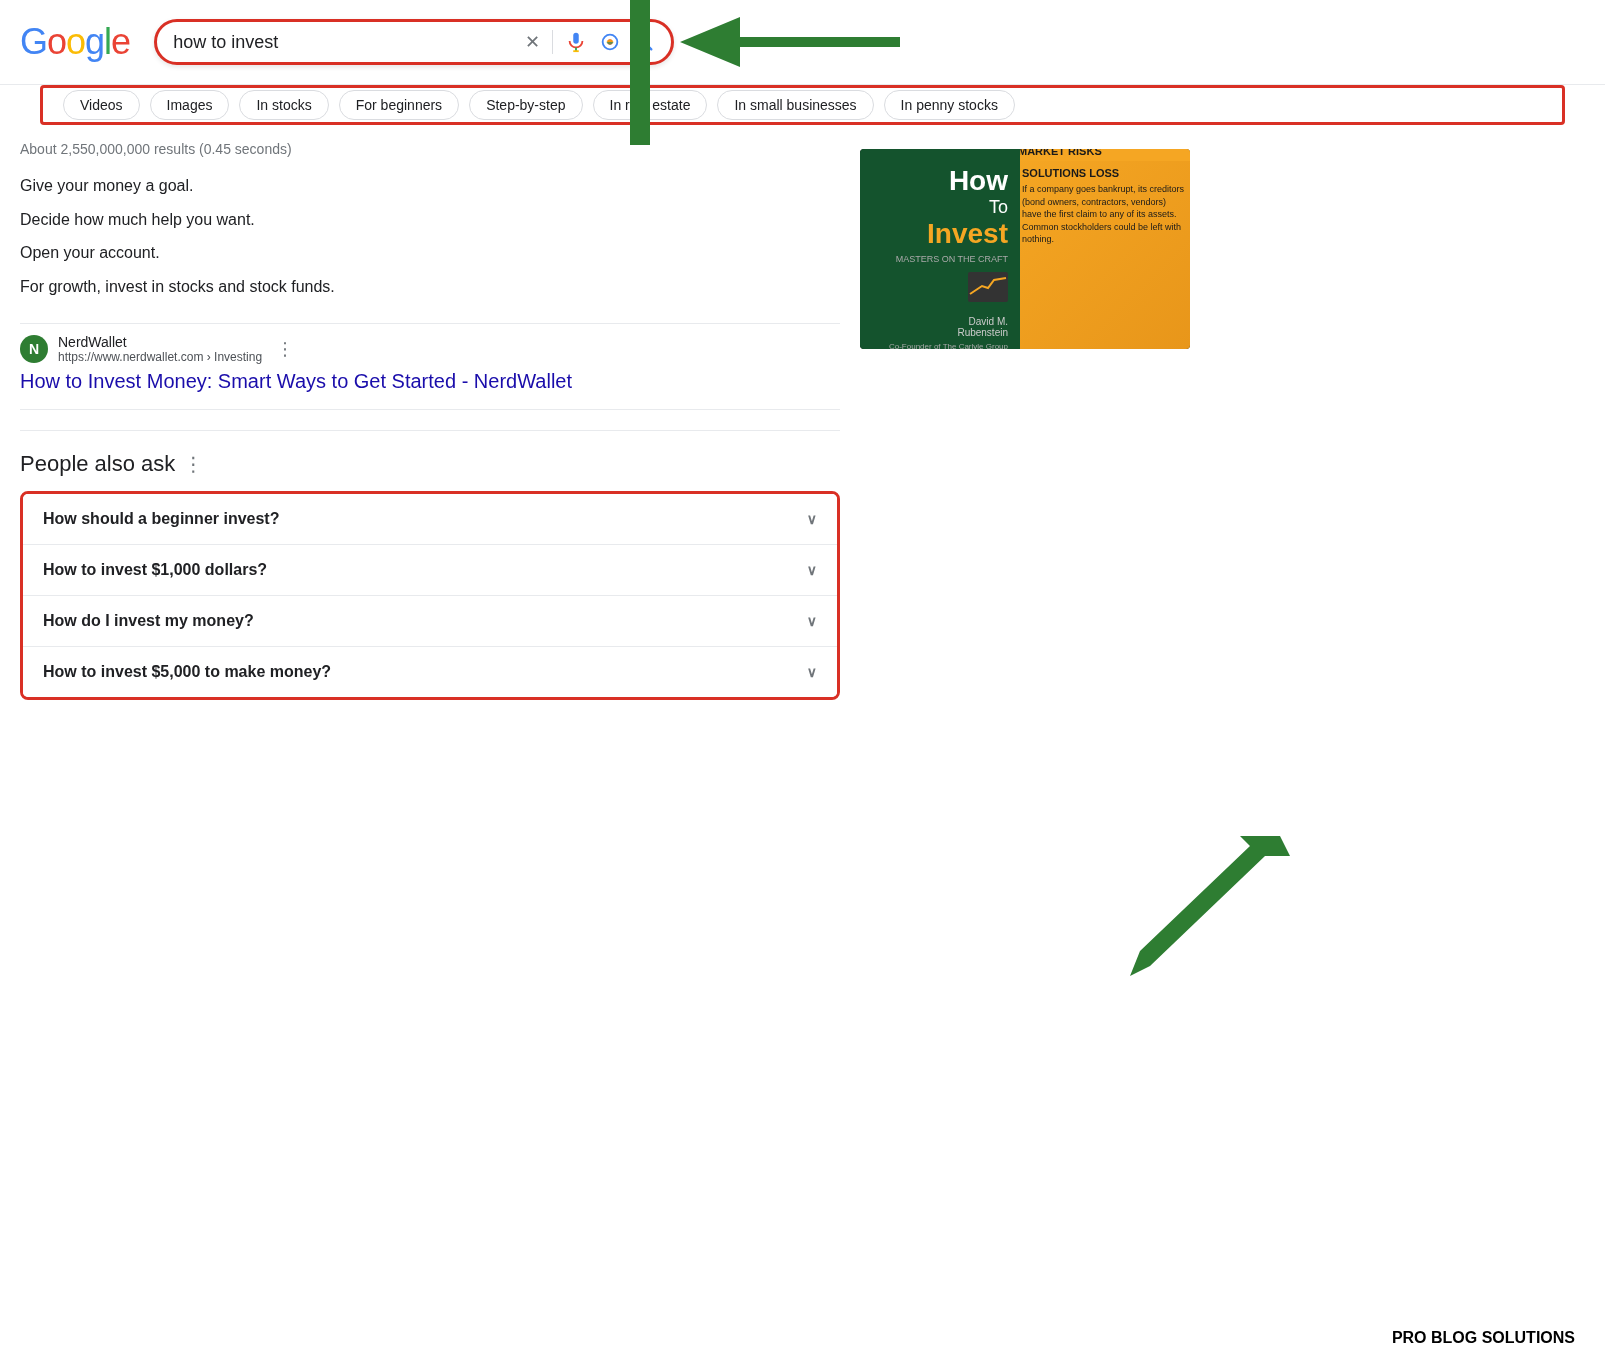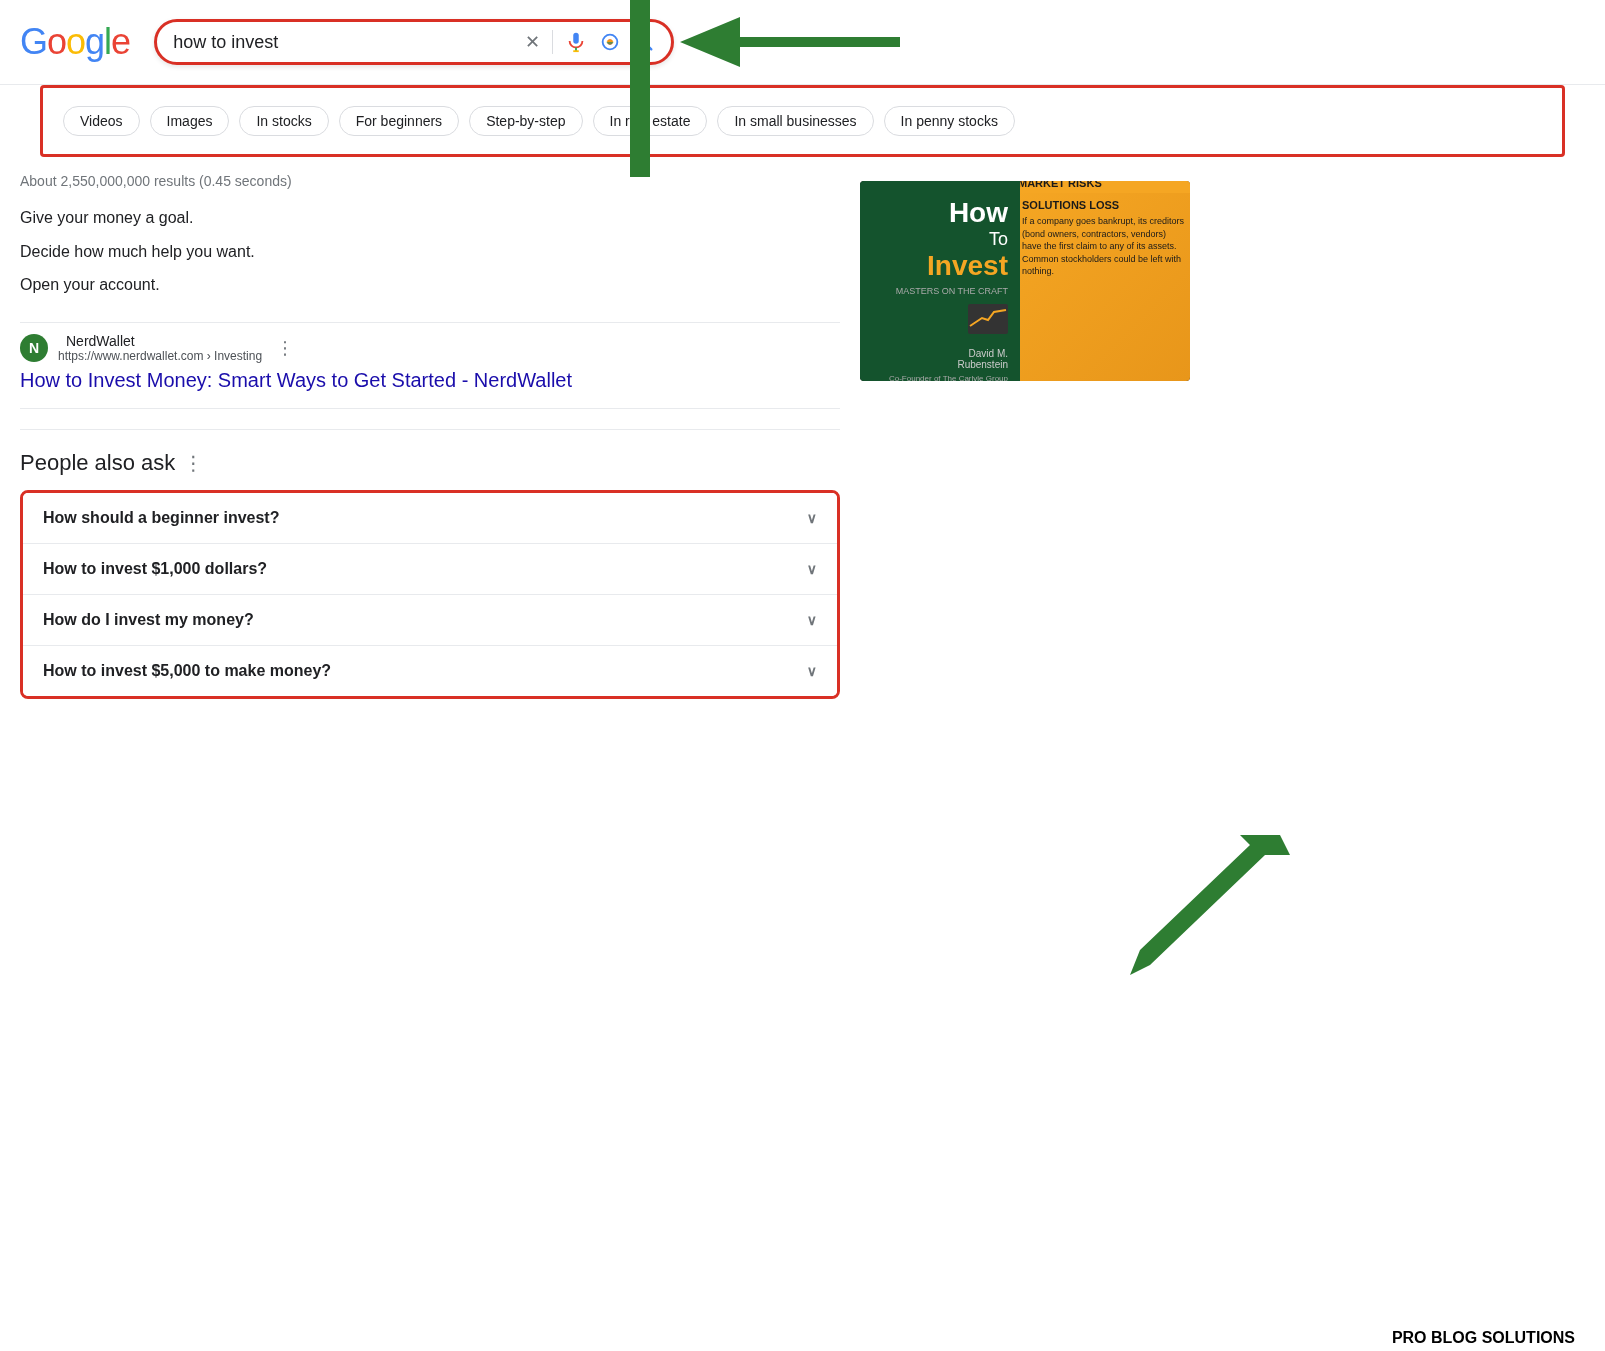--- a/index.html
+++ b/index.html
@@ -75,21 +75,21 @@
 
     .icon-lens {
       width: 22px;
       height: 22px;
     }
 
     
     .filter-bar {
       display: flex;
       align-items: center;
-      padding: 18px 20px;
+      padding: 2px 20px;
       gap: 10px;
       border-bottom: 1px solid #e8eaed;
       border: 3px solid #d93025;
       margin: 0 20px;
       border-radius: 4px;
       background: #fff;
     }
 
     .filter-tab {
       border: 1px solid #dadce0;
@@ -167,21 +167,20 @@
     }
 
     .source-info {
       display: flex;
       flex-direction: column;
     }
 
     .source-name {
       font-size: 14px;
       color: #202124;
-      margin-left: 8px;
     }
 
     .source-url {
       font-size: 12px;
       color: #4d5156;
     }
 
     .source-title {
       font-size: 20px;
       color: #1a0dab;
@@ -422,20 +421,21 @@
 
 <div class="main-content">
   <div class="left-panel">
 
     <div class="results-count">About 2,550,000,000 results (0.45 seconds)</div>
 
     <ol class="steps-list">
       <li><span>Give your money a goal.</span></li>
       <li><span>Decide how much help you want.</span></li>
       <li><span>Open your account.</span></li>
+      <li><span>For growth, invest in stocks and stock funds.</span></li>
     </ol>
 
     <hr class="separator">
 
     <div class="source-card">
       <div class="source-header">
         <div class="source-favicon">N</div>
         <div class="source-info">
           <span class="source-name">NerdWallet</span>
           <span class="source-url">https://www.nerdwallet.com › Investing</span>

